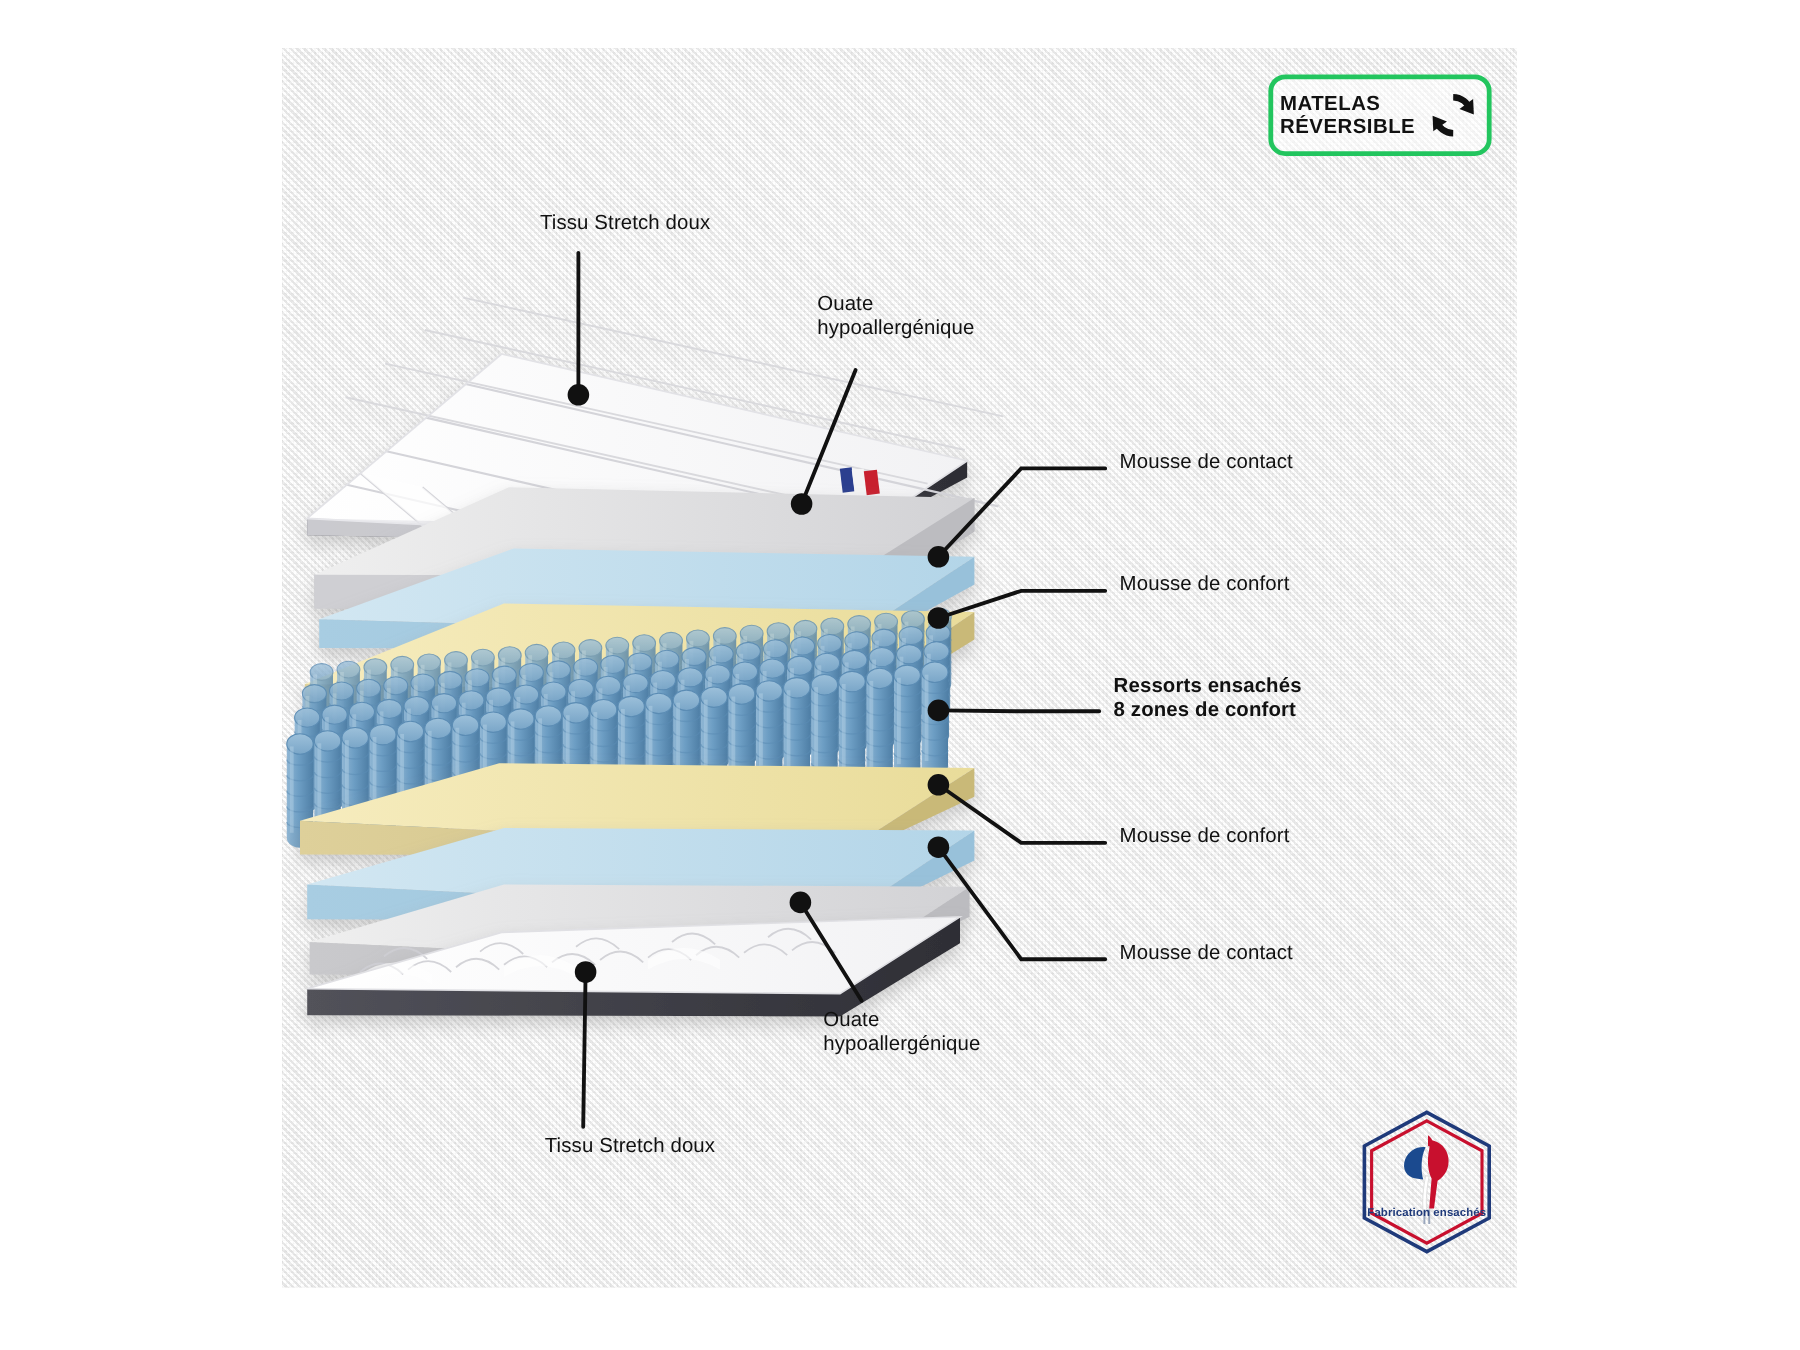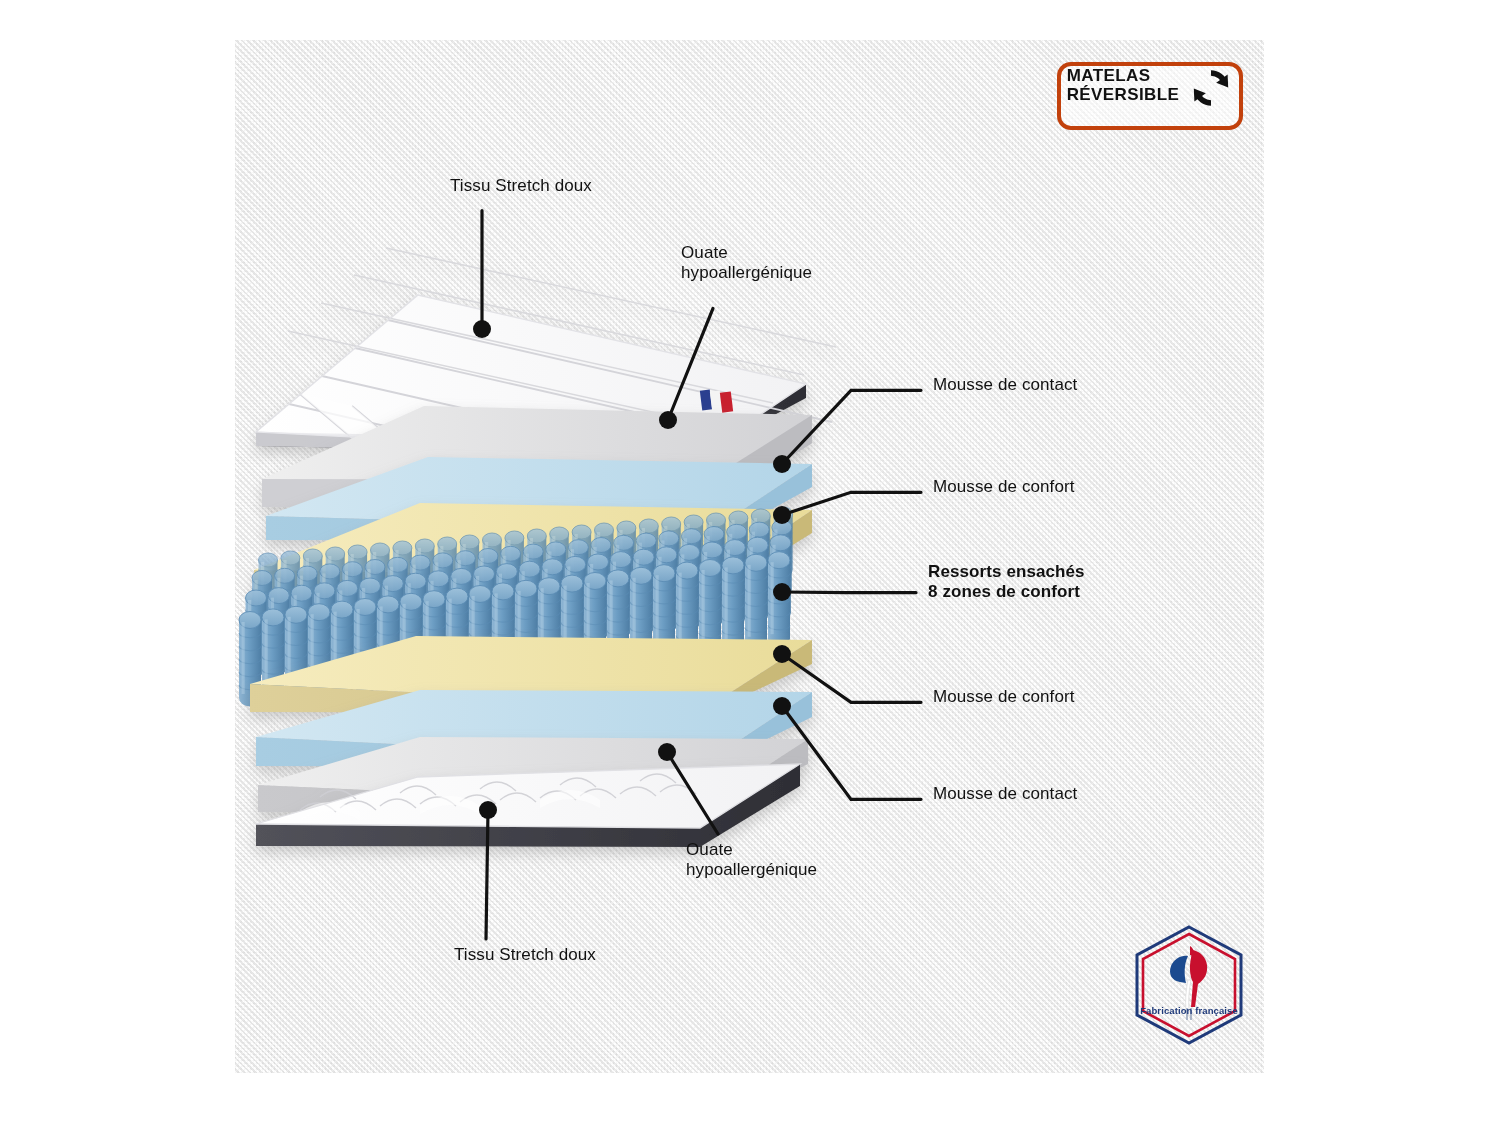--- a/index.html
+++ b/index.html
@@ -21,22 +21,22 @@
     content:"";position:absolute;inset:0;
     background-image:
       repeating-linear-gradient(90deg, rgba(0,0,0,.022) 0 1px, rgba(0,0,0,0) 1px 3px),
       repeating-linear-gradient(0deg, rgba(0,0,0,.018) 0 1px, rgba(0,0,0,0) 1px 3px);
     pointer-events:none;
   }
 
   
   .rev-badge{
     position:absolute;left:1057px;top:62px;width:186px;height:68px;
-    border:4px solid #c2410c;border-radius:14px;background:rgba(255,255,255,.55);
-    display:flex;justify-content:center;gap:10px;
+    border:4px solid #22c55e;border-radius:14px;background:rgba(255,255,255,.55);
+    display:flex;align-items:center;justify-content:center;gap:10px;
     box-sizing:border-box;
   }
   .rev-badge .txt{
     font-family:"Liberation Sans",sans-serif;font-weight:bold;font-size:17px;
     line-height:1.12;color:#111;letter-spacing:.4px;text-align:left;
   }
   .rev-badge svg{flex:0 0 auto;}
 
   
   #stack{position:absolute;left:0;top:0;width:1500px;height:1125px;}
@@ -1452,21 +1452,21 @@
       <path d="M64,28 C72,29 78,35 79,43 C80,52 76,58 70,62 L67,85 L63,85 L65,60
                C62,55 61,45 63,36 Z" fill="#c8102e"></path>
       <path d="M62,24 C65,26 67,30 66,34 L62,33 Z" fill="#c8102e"></path>
 
       <path d="M60,34 C53,33 46,37 43,44 C40,52 44,59 52,60 L58,61
                C56,53 56,42 60,34 Z" fill="#1b4a8f"></path>
 
       <path d="M60,58 C58,68 57,78 58,88 L61,88 C60,78 61,68 63,58 Z" fill="#ffffff" stroke="#dadada" stroke-width=".7"></path>
       <path d="M59,86 L59,98 M63,86 L63,98" stroke="#9aa7bd" stroke-width="1.6"></path>
     </svg>
-    <div class="cap">Fabrication française</div>
+    <div class="cap">Fabrication ensachés</div>
   </div>
 
   <div id="labels">
       <div class="lbl" style="left: 450px; top: 176px;">Tissu Stretch doux</div>
       <div class="lbl" style="left: 681px; top: 243px;">Ouate
 hypoallergénique</div>
       <div class="lbl" style="left: 933px; top: 375px;">Mousse de contact</div>
       <div class="lbl" style="left: 933px; top: 477px;">Mousse de confort</div>
       <div class="lbl bold" style="left: 928px; top: 562px;">Ressorts ensachés
 8 zones de confort</div>

